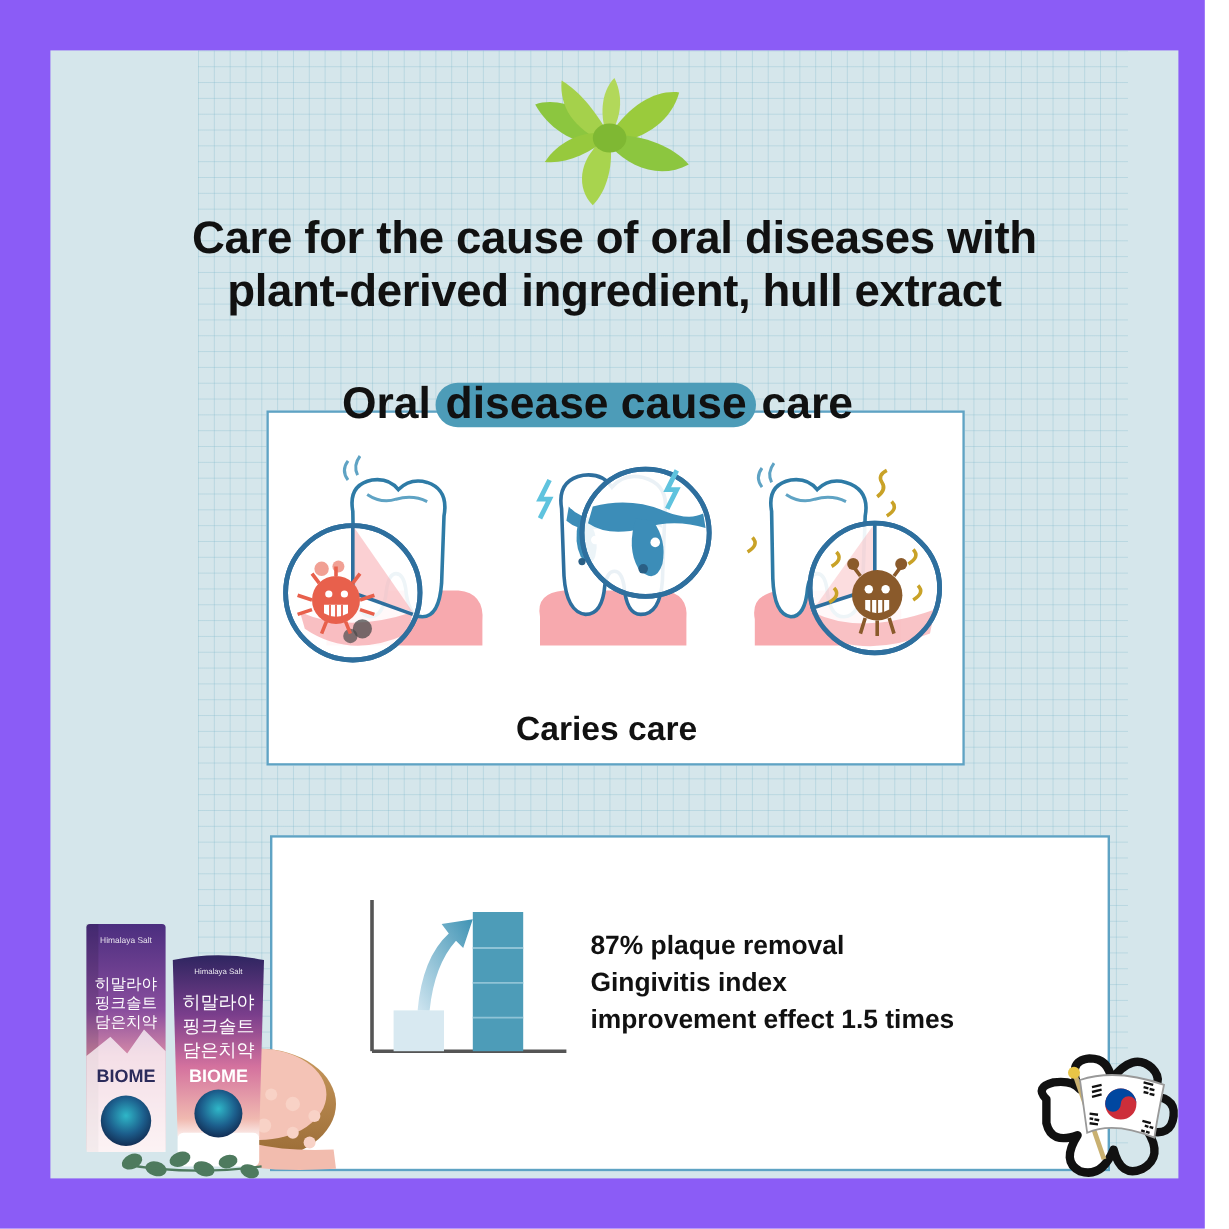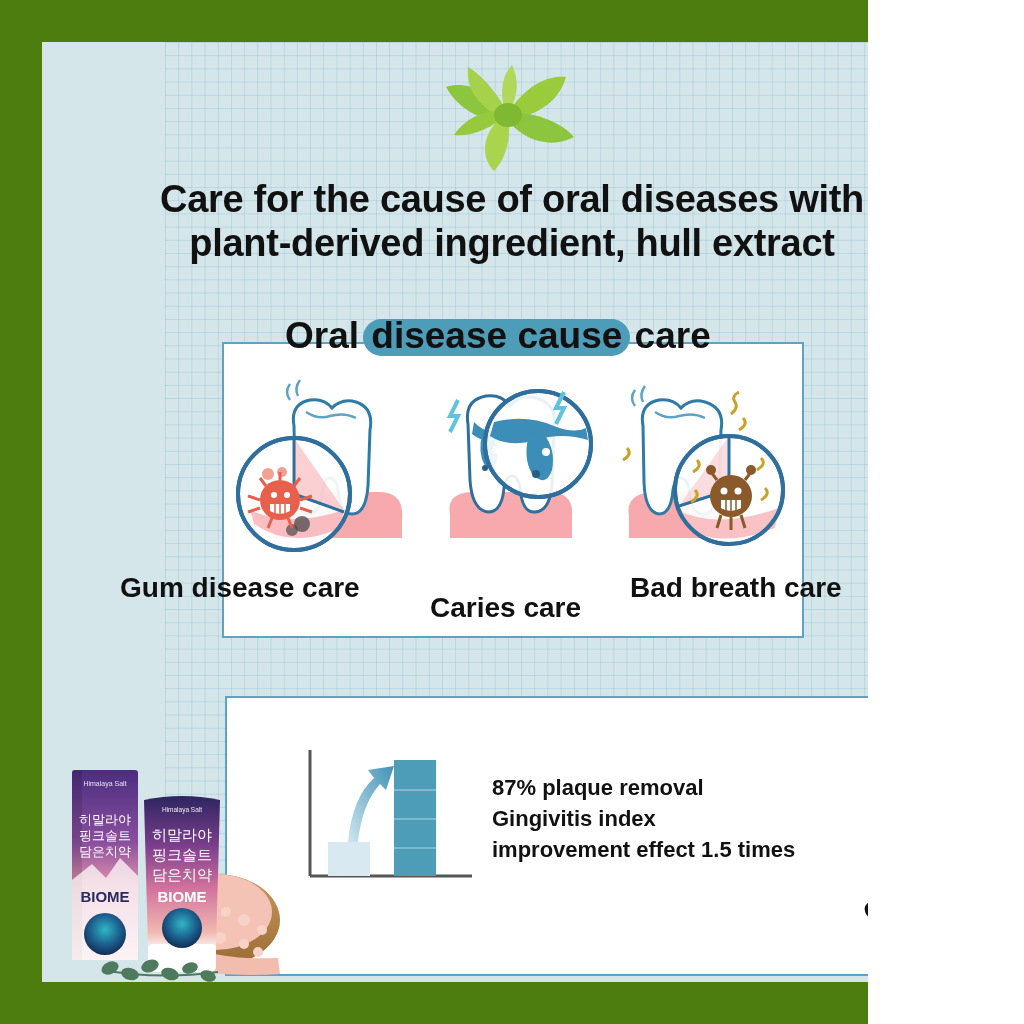--- a/index.html
+++ b/index.html
@@ -2,25 +2,25 @@
 <html><head>
 <meta charset="utf-8">
 <style>
   html, body {
     margin: 0;
     padding: 0;
     background: #ffffff;
   }
   #page {
     position: relative;
-    width: 868px;
+    width: 1004px;
     height: 1024px;
     overflow: hidden;
     font-family: "Liberation Sans", sans-serif;
-    background: #4d7c0f;
+    background: #8b5cf6;
     text-decoration: underline;
   }
   
   .inner-bg {
     position: absolute;
     left: 42px;
     top: 42px;
     width: 940px;
     height: 940px;
     background: #D5E6EB;
@@ -276,23 +276,21 @@
           <path d="M114 137 L110 150 M124 139 L124 152 M134 137 L138 150" stroke="#8A5A2B" stroke-width="3"></path>
           <circle cx="117" cy="113" r="3.5" fill="#ffffff"></circle>
           <circle cx="131" cy="113" r="3.5" fill="#ffffff"></circle>
           <path d="M114 122 L134 122 L134 130 Q124 136 114 130 Z" fill="#ffffff"></path>
           <path d="M119 122 L119 133 M124 122 L124 134 M129 122 L129 133" stroke="#8A5A2B" stroke-width="1.5"></path>
         </g>
       </svg>
     </div>
   </div>
 
-  <div class="caption" id="cap1">Gum disease care</div>
   <div class="caption" id="cap2">Caries care</div>
-  <div class="caption" id="cap3">Bad breath care</div>
 
   <div class="card" id="card2"></div>
 
 
   <svg class="chart-wrap" viewBox="0 0 180 148">
     <defs>
       <linearGradient id="arrowGrad" x1="0" y1="1" x2="1" y2="0">
         <stop offset="0%" stop-color="#CFE5F0"></stop>
         <stop offset="100%" stop-color="#3F93B4"></stop>
       </linearGradient>

